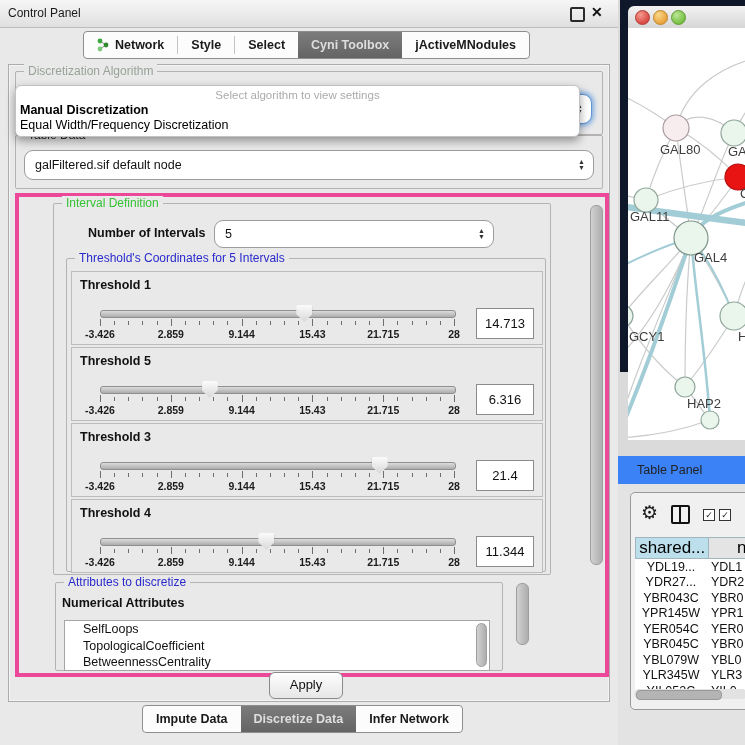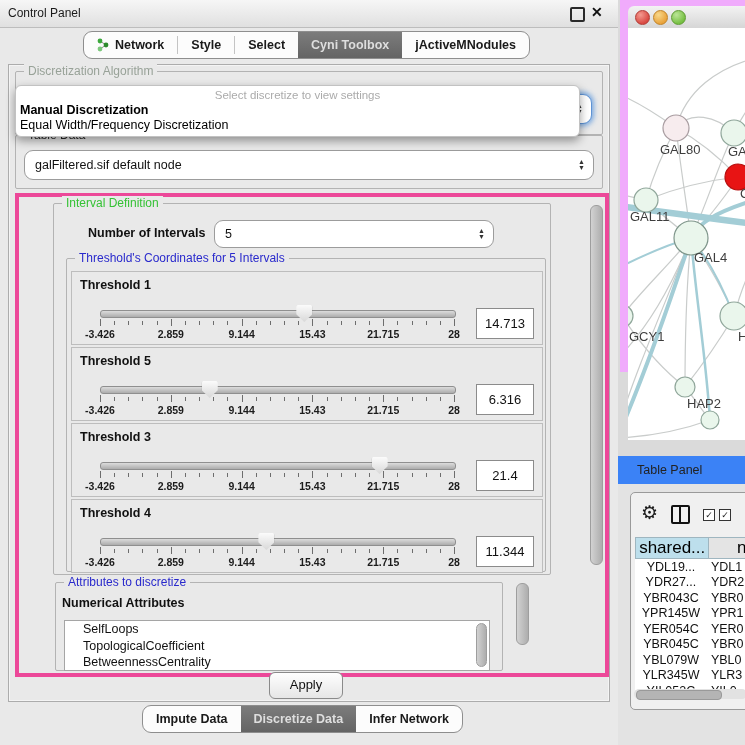--- a/index.html
+++ b/index.html
@@ -10,21 +10,21 @@
 
   
   #control-panel{left:0;top:0;width:618px;height:745px;background:#E9E9E9;}
   #titlebar{left:0;top:0;width:618px;height:27px;
     background:linear-gradient(#F6F6F6,#E0E0E0);border-bottom:1px solid #BDBDBD;}
   #window-title{left:8px;top:6px;font-size:12px;color:#1a1a1a;}
   #float-btn{left:570px;top:7px;width:11px;height:11px;border:2px solid #2a2a2a;border-radius:2px;cursor:pointer;}
   #close-btn{left:591px;top:4px;font-size:14px;font-weight:bold;color:#111;cursor:pointer;}
 
   .tabstrip{display:flex;align-items:stretch;background:#FCFCFC;border:1px solid #8E8E8E;
-    border-radius:9px;overflow:hidden;height:26px;}
+    border-radius:4px;overflow:hidden;height:26px;}
   .tabstrip .tab{display:flex;align-items:center;gap:5px;padding:0 13px;font-size:12.5px;
     font-weight:700;color:#1a1a1a;cursor:pointer;white-space:nowrap;}
   .tabstrip .tab.selected{background:linear-gradient(#7C7C7C,#646464);color:#DEDEDE;}
   .tabstrip .sep{width:1px;background:#C4C4C4;margin:4px 0;}
 
   #main-panel{left:8px;top:64px;width:600px;height:636px;background:#E9E9E9;
     border:1px solid #ACACAC;box-shadow:inset 0 0 0 1px #F4F4F4;}
 
   .group{position:absolute;border:1px solid #B3B3B3;border-radius:2px;}
   .group-title{position:absolute;top:-8px;left:8px;background:#E9E9E9;padding:0 4px;
@@ -63,21 +63,21 @@
 
   #attr-list{position:absolute;left:8px;top:37px;width:424px;height:49px;background:#FFF;
     border:1px solid #A5A5A5;overflow:hidden;}
   #attr-list .item{padding-left:18px;font-size:12.5px;line-height:16.5px;color:#111;cursor:pointer;}
 
   #apply-btn{left:260px;top:607px;width:72px;height:25px;border:1px solid #8A8A8A;border-radius:6px;
     background:linear-gradient(#FEFEFE,#E6E6E6);font-size:13px;color:#111;text-align:center;
     line-height:24px;cursor:pointer;}
 
   
-  #net-window{left:620px;top:0;width:125px;height:372px;background:#f0abfc;}
+  #net-window{left:620px;top:0;width:125px;height:372px;background:#0f172a;}
   #net-titlebar{left:8px;top:6px;width:117px;height:22px;border-top-left-radius:6px;
     background:linear-gradient(#F3F3F3,#D6D6D6);border-bottom:1px solid #ABABAB;}
   .light{position:absolute;top:4px;width:13px;height:13px;border-radius:50%;cursor:pointer;}
   #light-red{left:7px;background:radial-gradient(circle at 35% 30%,#F49A90,#D94A43 70%);border:1px solid #B03B34;}
   #light-yellow{left:25px;background:radial-gradient(circle at 35% 30%,#F8D88A,#E9A33C 70%);border:1px solid #C08327;}
   #light-green{left:43px;background:radial-gradient(circle at 35% 30%,#BCE598,#77C043 70%);border:1px solid #5E9A33;}
   #net-canvas{left:8px;top:28px;width:117px;height:412px;background:#FFF;overflow:hidden;}
 
   #table-panel-bar{left:618px;top:456px;width:127px;height:28px;background:#3b82f6;border-bottom:1px solid #D0D0D0;}
   #table-panel-title{left:19px;top:7px;font-size:12.5px;color:#222;}
@@ -149,21 +149,21 @@
         <span class="group-title t-gray">Discretization Algorithm</span>
         <div class="combo focused" style="left:8px;top:22px;width:556px;height:28px;">
           <span class="stepper">
               <span>▲</span>
               <span>▼</span>
             </span>
         </div>
       </div>
 
       <div id="algo-popup" class="abs">
-        <div id="algo-hint" class="abs">Select discretize to view settings</div>
+        <div id="algo-hint" class="abs">Select algorithm to view settings</div>
         <div id="popup-options">
             <div class="popup-opt" style="top: 17px; font-weight: 700;">Manual Discretization</div>
             <div class="popup-opt" style="top: 32px; font-weight: 400;">Equal Width/Frequency Discretization</div>
           </div>
       </div>
 
       <div class="group" style="left:6px;top:70px;width:586px;height:52px;">
         <span class="group-title t-dark">Table Data</span>
         <div class="combo" style="left:8px;top:14px;width:558px;height:28px;">
           <span>galFiltered.sif default node</span>

